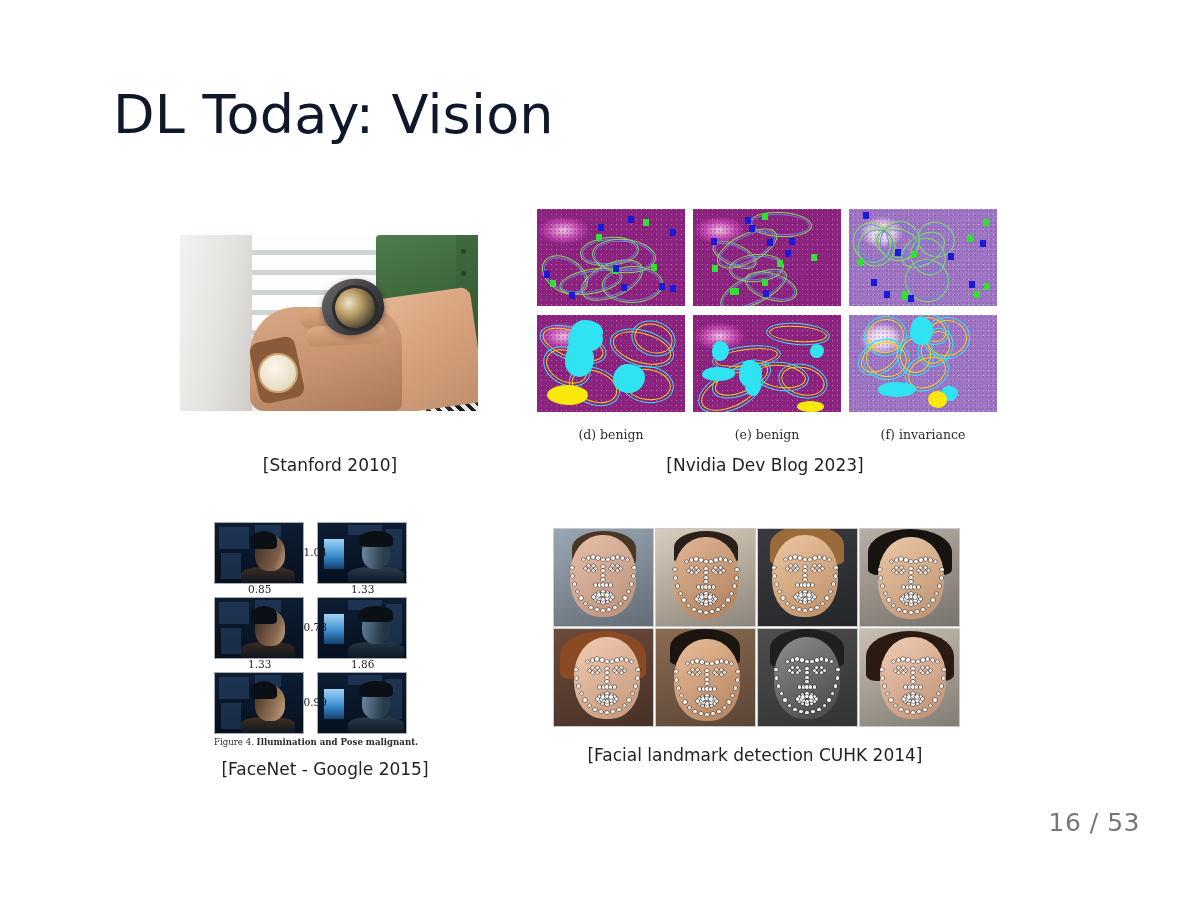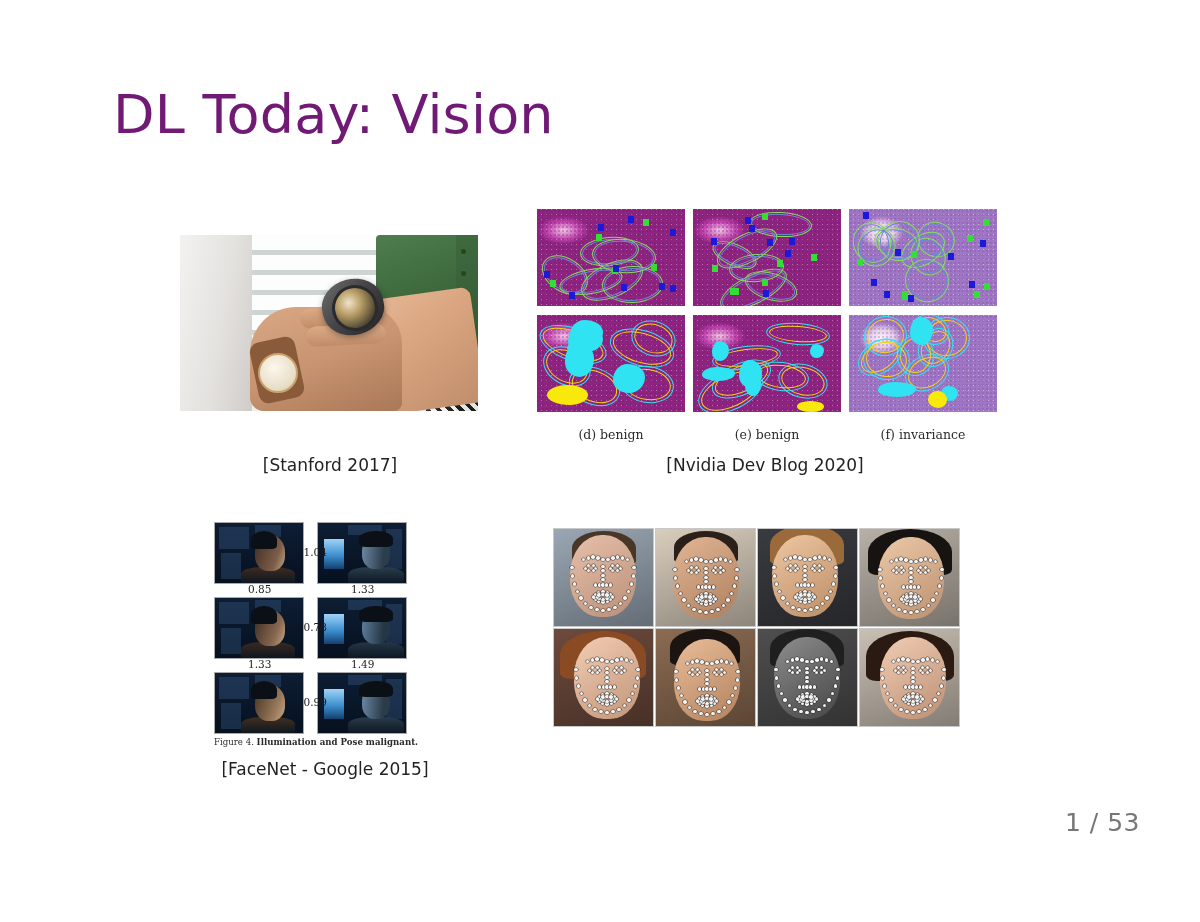--- a/index.html
+++ b/index.html
@@ -19,21 +19,21 @@
     overflow: hidden;
   }
 
   
   #slide-title {
     position: absolute;
     left: 113px;
     top: 83px;
     font-size: 54px;
     font-weight: 400;
-    color: #701a75;
+    color: #0f172a;
     letter-spacing: 0.2px;
     white-space: nowrap;
     font-family: "DejaVu Sans", "Liberation Sans", sans-serif;
   }
 
   
   #page-number {
     position: absolute;
     right: 60px;
     top: 808px;
@@ -337,21 +337,21 @@
     <div class="derm-layer derm-arm"></div>
     <div class="derm-layer derm-coat"></div>
     <div class="derm-layer derm-hand"></div>
     <div class="derm-layer derm-finger" style="left:120px;top:70px;width:86px;transform:rotate(-6deg)"></div>
     <div class="derm-layer derm-finger" style="left:126px;top:90px;width:80px;transform:rotate(-3deg)"></div>
     <div class="derm-layer derm-watch-band"></div>
     <div class="derm-layer derm-watch-face"></div>
     <div class="derm-layer derm-scope-body"></div>
     <div class="derm-layer derm-scope-lens"></div>
   </div>
-  <div class="caption" id="caption-stanford">[Stanford 2017]</div>
+  <div class="caption" id="caption-stanford">[Stanford 2010]</div>
 
   <div id="fig-nvidia">
       <div class="histo-cell" style="left:0px;top:0px;width:148px;height:97px;">
         <div class="histo-base stain-dark"></div>
         <div class="histo-noise"></div>
         <div class="gl-out" style="left:43.35831990811223px;top:27.64107435057936px;width:56.998484522569214px;height:26.50209808652387px;transform:rotate(-5.2deg);"></div>
         <div class="gl-in" style="left:45.35831990811223px;top:29.64107435057936px;width:52.998484522569214px;height:22.50209808652387px;transform:rotate(-5.2deg);"></div>
         <div class="gl-out" style="left:3.129150979046537px;top:49.36553531044341px;width:47.71069622398852px;height:31.657982354824423px;transform:rotate(32.6deg);"></div>
         <div class="gl-in" style="left:5.129150979046537px;top:51.36553531044341px;width:43.71069622398852px;height:27.657982354824423px;transform:rotate(32.6deg);"></div>
         <div class="gl-out" style="left:21.835783811886802px;top:60.118796649392884px;width:62.37696887104631px;height:23.101886750712005px;transform:rotate(-10.3deg);"></div>
@@ -508,21 +508,21 @@
         <div class="seg-yellow" style="left:9.668573826461406px;top:29.217822580902375px;width:39.33382631062243px;height:23.621820451515642px;transform:rotate(-33.3deg);"></div>
         <div class="blob-cyan" style="left:61.29431647251537px;top:2.075212869124096px;width:22.7155877392346px;height:27.993985541162075px;"></div>
         <div class="blob-cyan" style="left:28.930499713344098px;top:67.39281026686828px;width:38.190937254666785px;height:14.481377125941858px;"></div>
         <div class="blob-cyan" style="left:91.52219654102431px;top:71.19005496322764px;width:17.809328319416068px;height:15.154912413635717px;"></div>
         <div class="blob-yellow" style="left:78.92328134815071px;top:76.49011766328017px;width:18.894252301610194px;height:16.407422427277744px;"></div>
       </div>
       <div class="histo-sublabel" style="left:0px;top:218px;width:148px;">(d) benign</div>
       <div class="histo-sublabel" style="left:156px;top:218px;width:148px;">(e) benign</div>
       <div class="histo-sublabel" style="left:312px;top:218px;width:148px;">(f) invariance</div>
     </div>
-  <div class="caption" id="caption-nvidia">[Nvidia Dev Blog 2020]</div>
+  <div class="caption" id="caption-nvidia">[Nvidia Dev Blog 2023]</div>
 
   <div id="fig-facenet">
       <div class="fn-cell" style="left:0px;top:0px;">
         <div class="fn-bg"></div>
         <div class="fn-rack" style="left:4px;top:4px;width:30px;height:22px;"></div>
         <div class="fn-rack" style="left:6px;top:30px;width:20px;height:26px;"></div>
         <div class="fn-rack" style="left:40px;top:2px;width:26px;height:12px;"></div>
         <div class="fn-shoulder" style="left:26px;top:44px;width:54px;height:18px;background:linear-gradient(180deg,#3d2c22,#091420);"></div>
         <div class="fn-head" style="left:40px;top:12px;width:30px;height:36px;background:linear-gradient(110deg,#3d2c22 0%, #7d5e49 70%, #c9a98a 100%);"></div>
         <div class="fn-hair" style="left:36px;top:8px;width:26px;height:18px;"></div>
@@ -571,21 +571,21 @@
         <div class="fn-shoulder" style="left:30px;top:44px;width:56px;height:18px;background:linear-gradient(180deg,#2a3b4a,#091420);"></div>
         <div class="fn-head" style="left:44px;top:12px;width:28px;height:34px;background:linear-gradient(95deg,#6c8aa6 0%, #2a3b4a 75%);"></div>
         <div class="fn-hair" style="left:41px;top:8px;width:34px;height:16px;"></div>
       </div>
       <div class="fn-num" style="left:89.5px;top:24px;">1.04</div>
       <div class="fn-num" style="left:89.5px;top:99px;">0.78</div>
       <div class="fn-num" style="left:89.5px;top:174px;">0.99</div>
       <div class="fn-num" style="left:34px;top:61px;">0.85</div>
       <div class="fn-num" style="left:137px;top:61px;">1.33</div>
       <div class="fn-num" style="left:34px;top:136px;">1.33</div>
-      <div class="fn-num" style="left:137px;top:136px;">1.49</div>
+      <div class="fn-num" style="left:137px;top:136px;">1.86</div>
     </div>
   <div id="facenet-figcaption">
     <span>Figure 4. </span><b>Illumination and Pose malignant.</b>
   </div>
   <div class="caption" id="caption-facenet">[FaceNet - Google 2015]</div>
 
   <div id="fig-cuhk">
       <div class="face-cell" style="left:0px;top:0px;">
         <div class="face-bg" style="background:linear-gradient(160deg,#9aa7b4 0%, rgba(0,0,0,0.35) 100%), #9aa7b4;"></div>
         <div class="face-hair" style="left:18px;top:2px;width:64px;height:34px;background:#4a3626;"></div>
@@ -1164,16 +1164,17 @@
         <div class="lm-dot" style="left:56.9px;top:68.2px;"></div>
         <div class="lm-dot" style="left:55.3px;top:70.1px;"></div>
         <div class="lm-dot" style="left:51.3px;top:70.8px;"></div>
         <div class="lm-dot" style="left:47.3px;top:70.1px;"></div>
         <div class="lm-dot" style="left:45.7px;top:68.2px;"></div>
         <div class="lm-dot" style="left:47.3px;top:66.4px;"></div>
         <div class="lm-dot" style="left:51.3px;top:65.6px;"></div>
         <div class="lm-dot" style="left:55.3px;top:66.4px;"></div>
       </div>
     </div>
-
-  <div id="page-number">1 / 53</div>
+  <div class="caption" id="caption-cuhk">[Facial landmark detection CUHK 2014]</div>
+
+  <div id="page-number">16 / 53</div>
 
 </div>
 
 </body></html>

